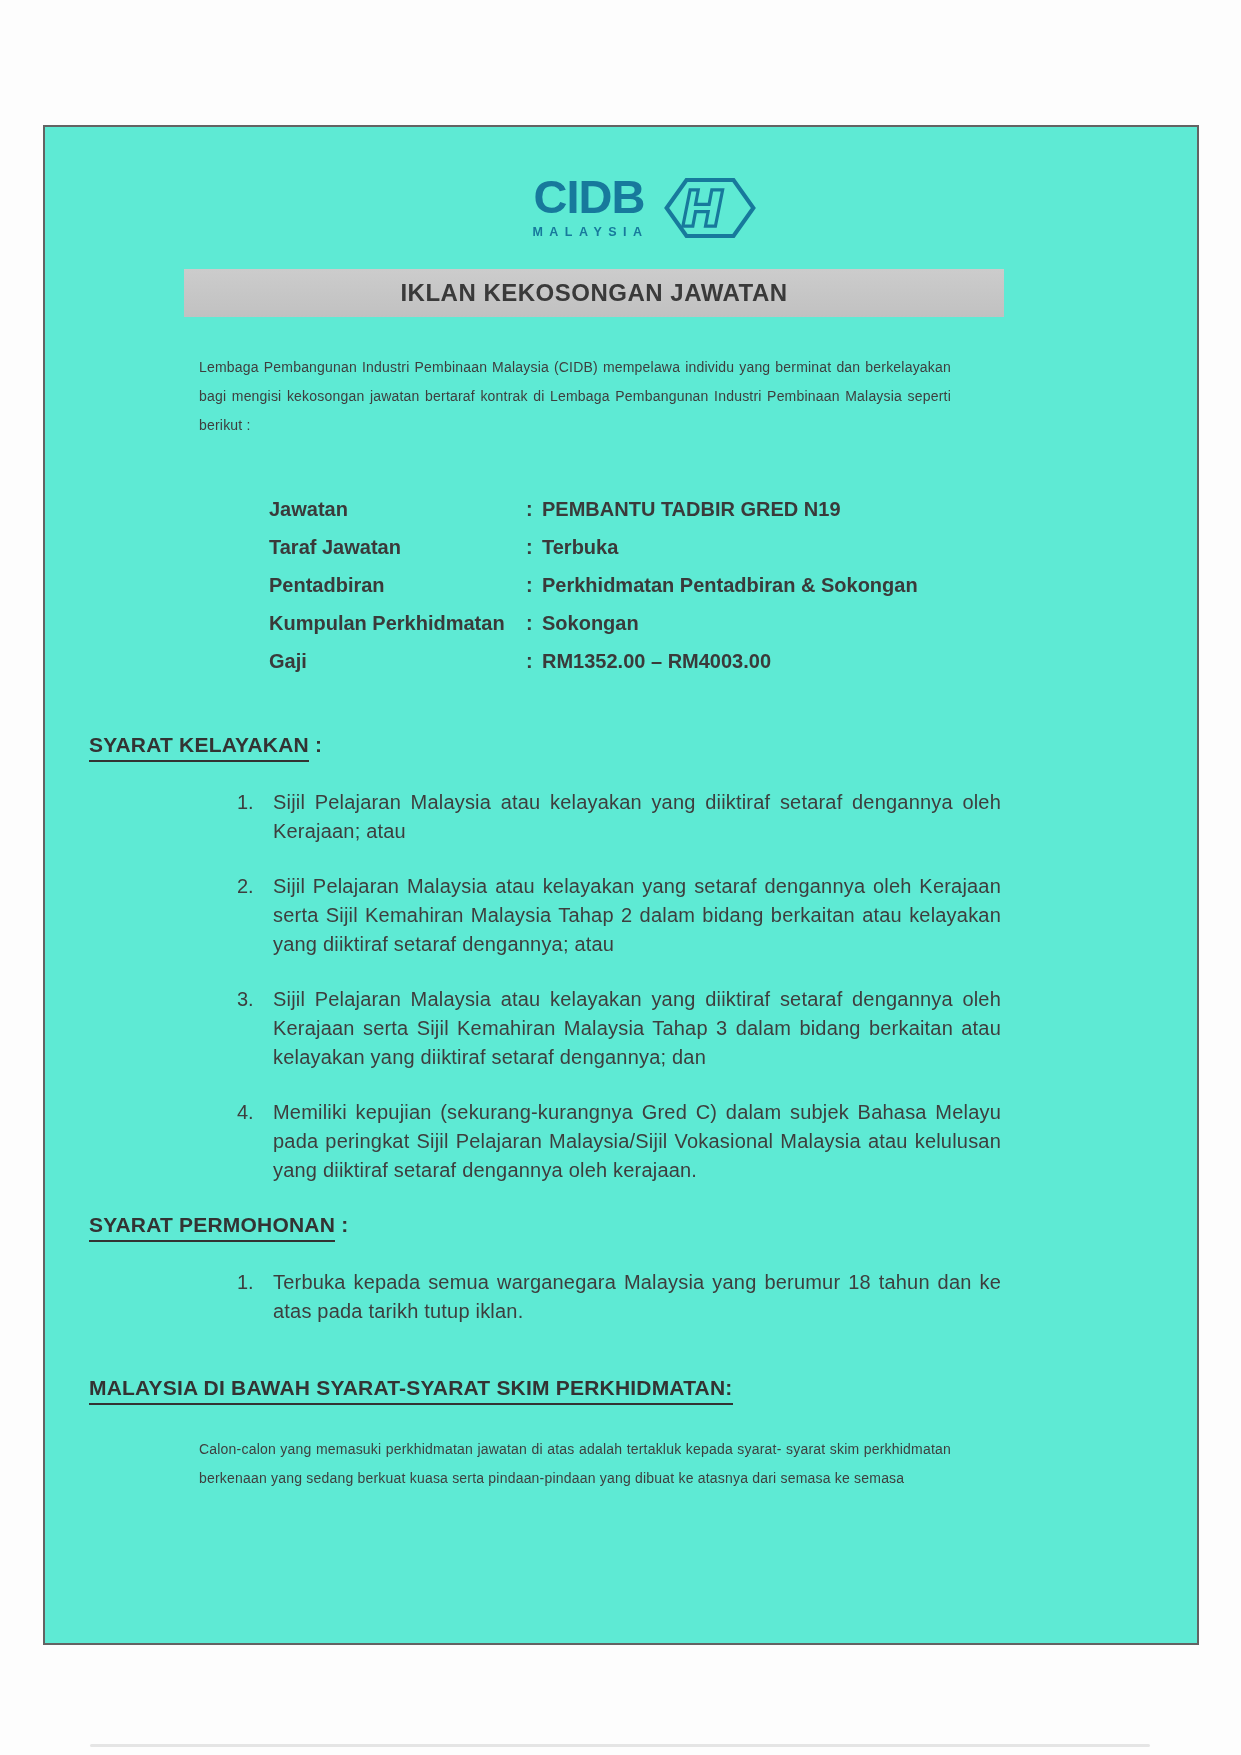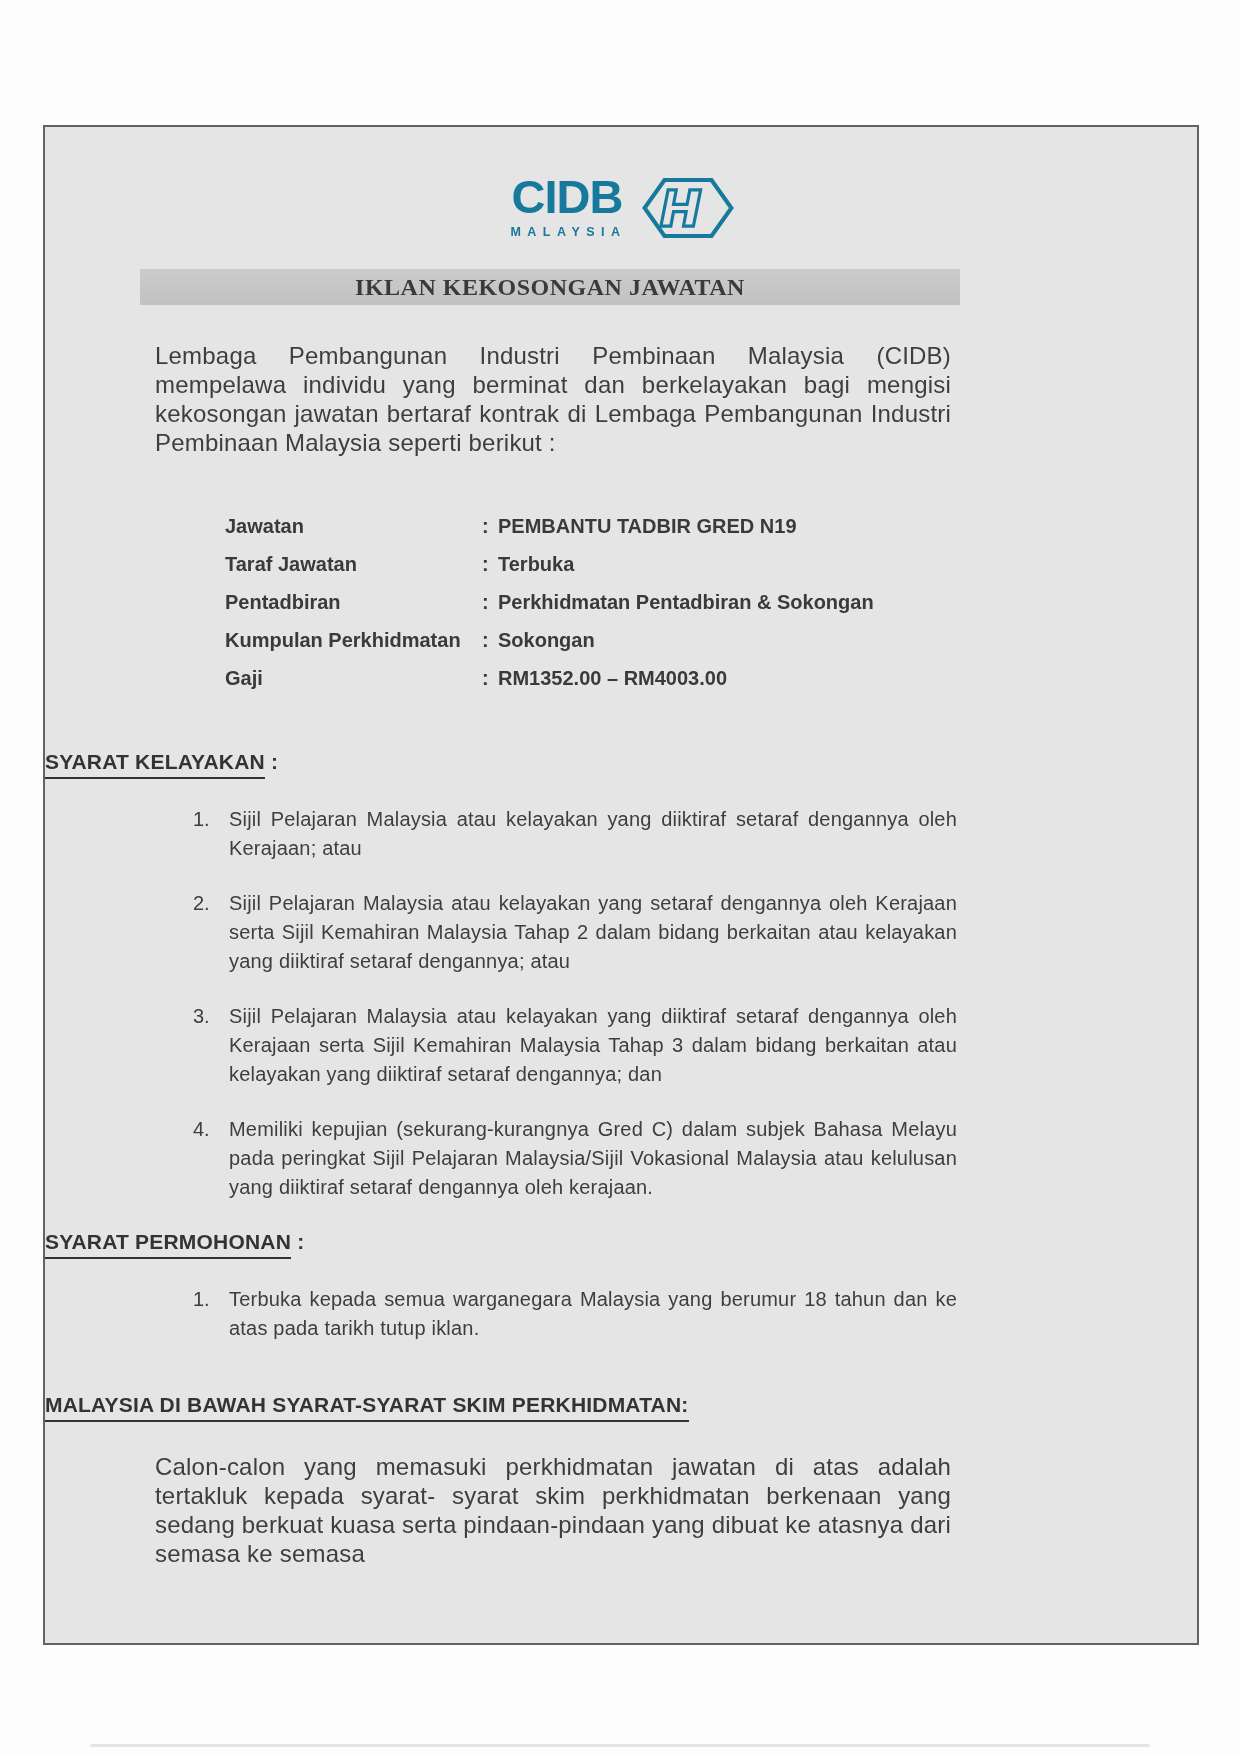--- a/index.html
+++ b/index.html
@@ -10,50 +10,51 @@
     color:#3e3e3e;
   }
   .page {
     position:relative; width:1241px; height:1755px;
     background:#fdfdfd; overflow:hidden;
   }
   .frame {
     position:absolute; left:43px; top:125px;
     width:1156px; height:1520px;
     border:2px solid #636363;
-    background:#e5e5e5;
+    background:#5eead4;
+    padding-left:44px;
   }
   
   .logo-row {
     margin-top:46px;
     display:flex; justify-content:center; align-items:flex-start; gap:14px;
   }
   .logo-text { text-align:center; }
   .logo-brand {
     font-size:47px; font-weight:bold; line-height:1;
     color:#17799c; letter-spacing:-1px;
   }
   .logo-sub {
     margin-top:5px; font-size:12.5px; font-weight:bold;
     letter-spacing:6.5px; color:#17799c; text-indent:3px; white-space:nowrap;
   }
   .logo-icon svg { display:block; margin-top:2px; }
   
   .banner {
-    margin:28px 0 0 95px; width:820px; height:36px;
+    margin:28px 0 0 95px; width:820px; height:48px;
     background:linear-gradient(180deg,#cccccc,#c1c1c1);
-    display:flex; align-items:center; justify-content:center;font-family:Liberation Serif, serif;
+    display:flex; align-items:center; justify-content:center;
   }
   .banner-title {
     font-size:24px; font-weight:bold; color:#3a3a3a; letter-spacing:0.5px;
   }
   
   .para {
     margin:0 246px 0 110px;
-    font-size:24px; line-height:29px; letter-spacing:0.2px;
+    font-size:14px; line-height:29px; letter-spacing:0.2px;
     color:#3e3e3e; text-align:justify;
   }
   .intro { margin-top:36px; }
   .closing { margin-top:30px; }
   
   .job-table { margin:58px 0 0 180px; }
   .job-row {
     display:flex; margin-bottom:15px;
     font-size:20px; line-height:23px; font-weight:bold; color:#3a3a3a;align-items:center;
   }

